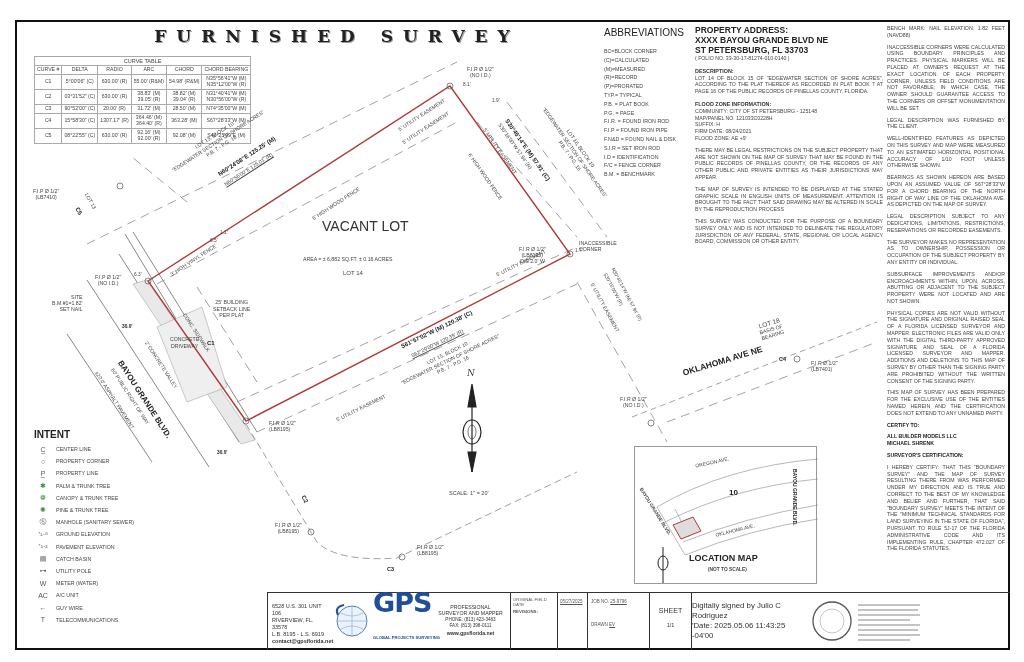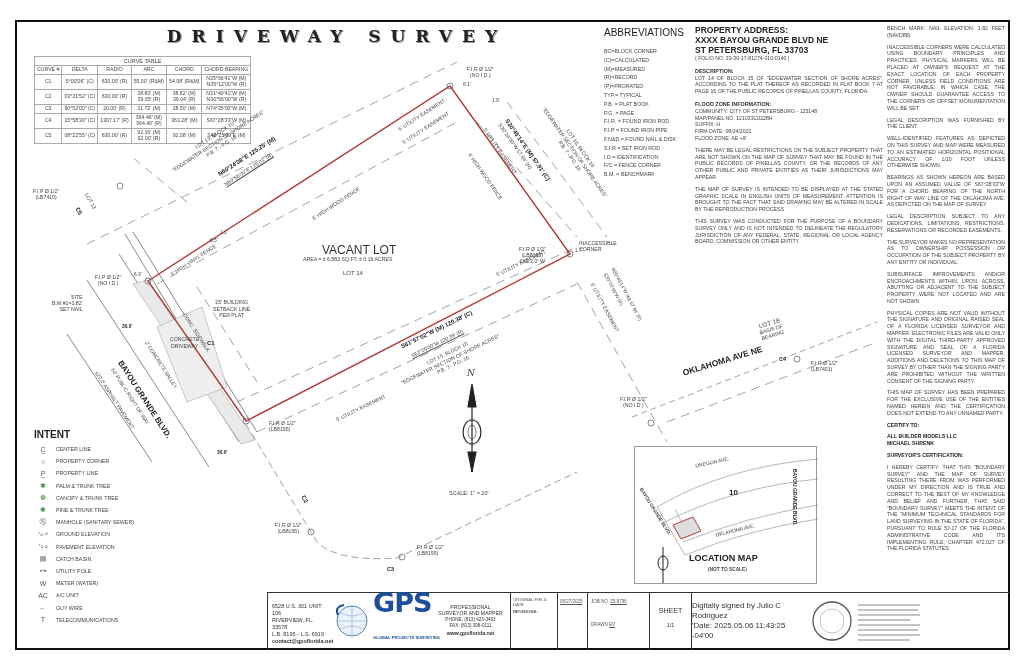--- a/index.html
+++ b/index.html
@@ -40,21 +40,21 @@
   .lbl { position: absolute; font-size: 5.2px; color: #444; white-space: nowrap; line-height: 6px; }
   .lbl.c { text-align: center; }
   .lbl.b { font-weight: bold; color: #222; }
   .big { font-size: 9px; color: #333; }
 </style>
 </head>
 <body>
 
 <div class="sheet">
 
-  <div class="title">DRIVEWAY SURVEY</div>
+  <div class="title">FURNISHED SURVEY</div>
 
   <table class="curve">
     <tbody>
         <tr class="caption-row">
           <th colspan="6">CURVE TABLE</th>
         </tr>
     <tr>
       <th>CURVE #</th>
       <th>DELTA</th>
       <th>RADIO</th>
@@ -159,21 +159,21 @@
     <g stroke="#222" fill="none" stroke-width="1.2">
       <line x1="455" y1="365" x2="455" y2="450"></line>
       <polygon points="455,362 451,385 459,385" fill="#222"></polygon>
       <ellipse cx="455" cy="410" rx="9" ry="12"></ellipse>
       <ellipse cx="455" cy="410" rx="4" ry="7" stroke-width="0.6"></ellipse>
       <polygon points="455,450 451,430 459,430" fill="#222"></polygon>
     </g>
 
   </svg>
 
-  <div class="lbl c big" style="left:305px;top:225px;font-size:12px;color:#333">VACANT LOT</div>
+  <div class="lbl c big" style="left:305px;top:201px;font-size:14px;color:#333">VACANT LOT</div>
   <div class="lbl c" style="left:286px;top:234px">AREA = ± 6,882 SQ.FT.  ± 0.16 ACRES</div>
   <div class="lbl c" style="left:326px;top:248px;font-size:6px">LOT 14</div>
 
   <div class="lbl b" style="left:200px;top:150px;transform:rotate(-33deg);transform-origin:left top;font-size:6px">N60°24'08"E 125.25' (M)</div>
   <div class="lbl" style="left:206px;top:160px;transform:rotate(-33deg);transform-origin:left top;text-decoration:underline">N60°56'00"E 125.01' (R)</div>
 
   <div class="lbl c" style="left:150px;top:140px;transform:rotate(-33deg);transform-origin:left top;line-height:6.5px">
     <div>LOT 13, BLOCK 10</div>
     <div>"EDGEWATER SECTION OF SHORE ACRES"</div>
     <div>P.B. 7 - P.G. 16</div>

